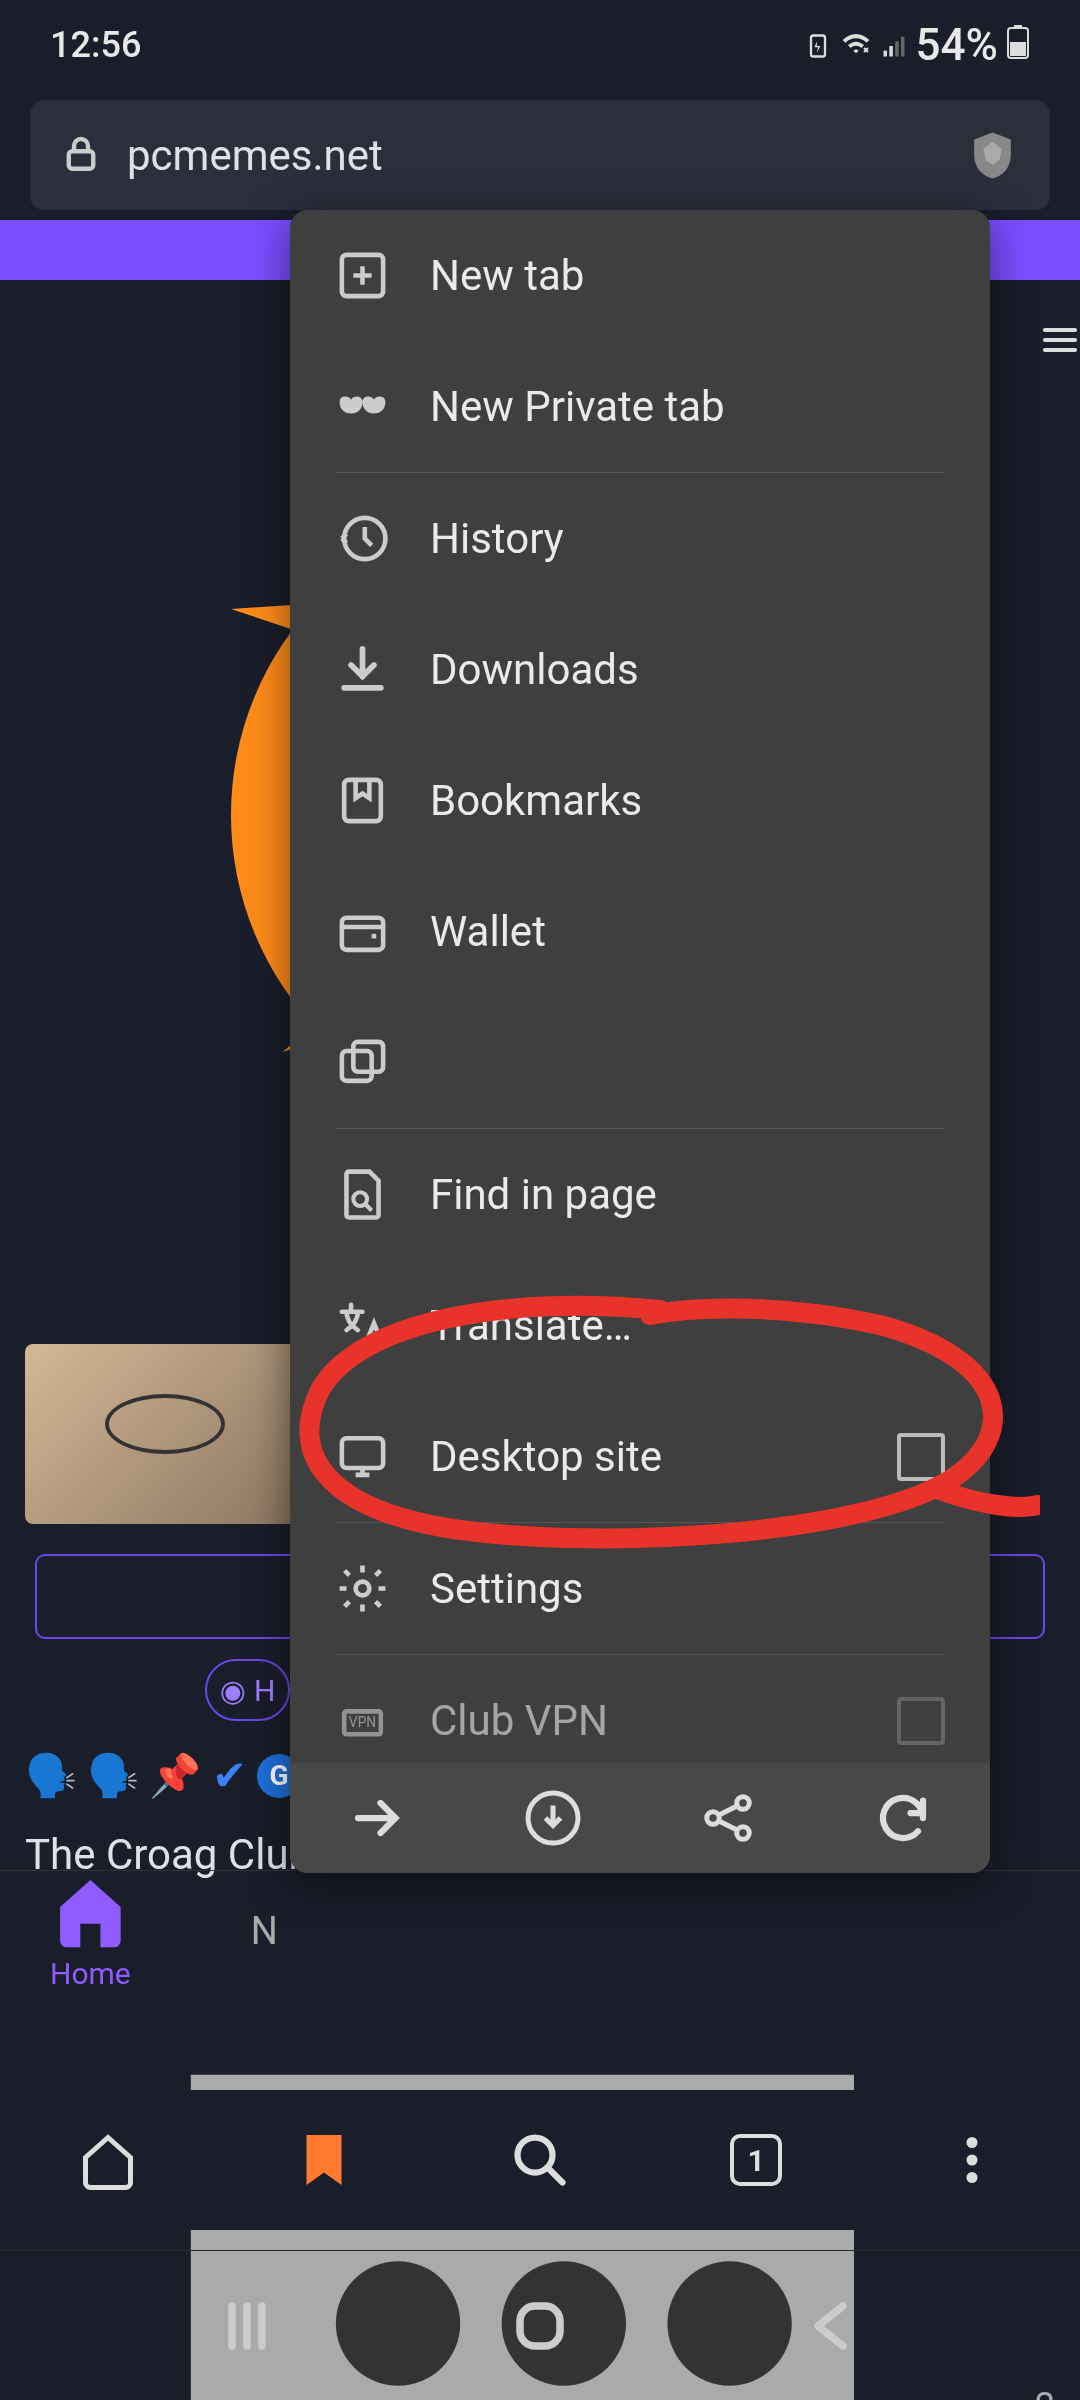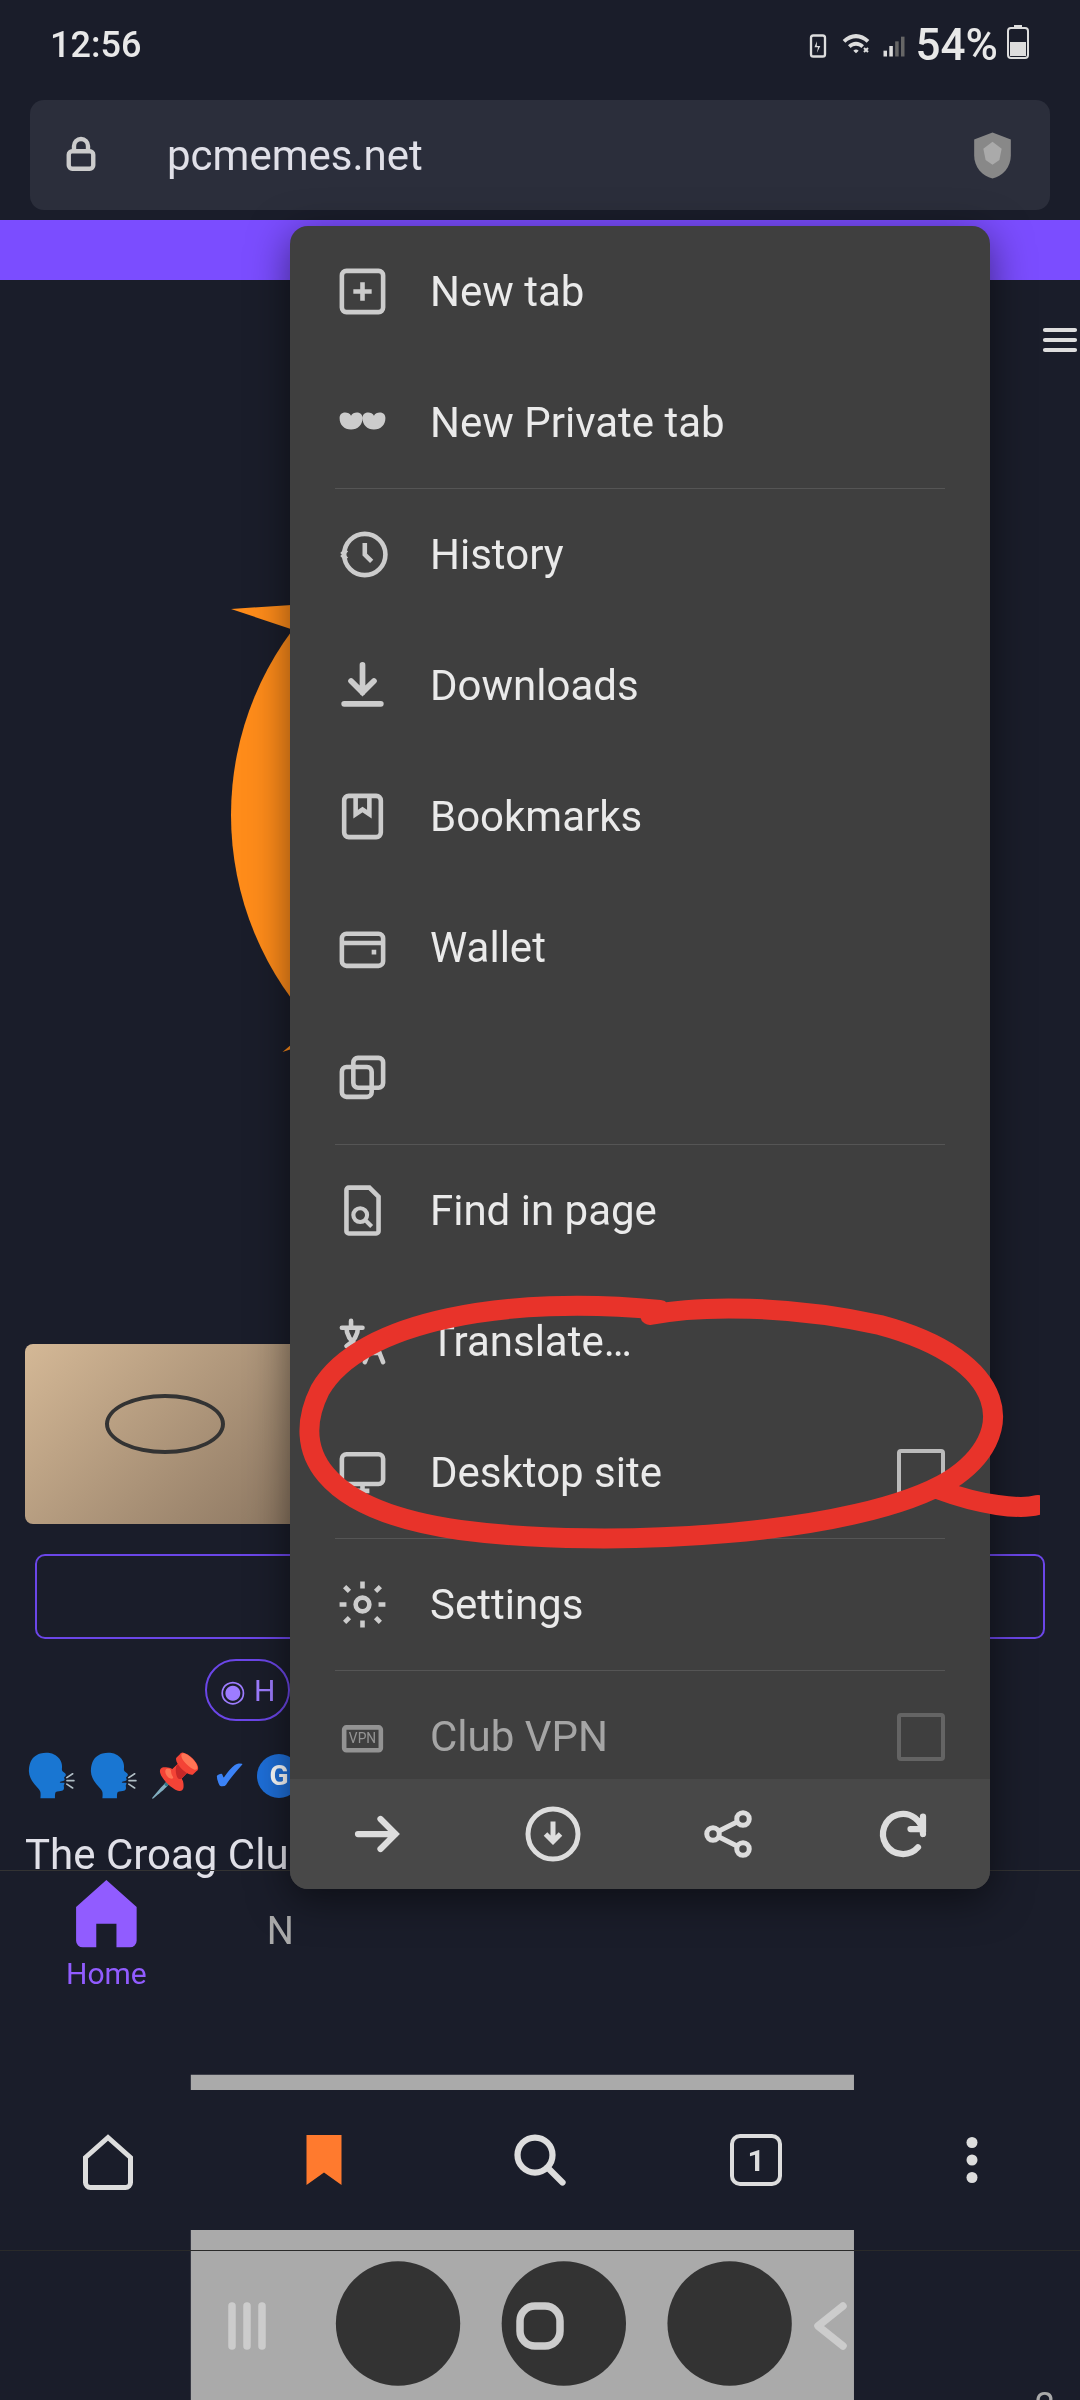--- a/index.html
+++ b/index.html
@@ -5,21 +5,21 @@
   * { margin: 0; padding: 0; box-sizing: border-box; }
   html, body { width: 1080px; height: 2400px; background: #1a1d2a; font-family: -apple-system, Roboto, sans-serif; color: #e8e8e8; overflow: hidden; position: relative; }
   
   
   .status-bar { height: 90px; display: flex; justify-content: space-between; align-items: center; padding: 16px 50px; font-size: 36px; font-weight: 500; }
   .status-right { display: flex; align-items: center; gap: 8px; }
   .status-right span { font-size: 44px; }
   
   
   .url-bar { margin: 10px 30px; height: 110px; background: #2b2e3b; border-radius: 14px; display: flex; align-items: center; padding: 0 30px; gap: 25px; }
-  .url-text { flex: 1; font-size: 42px; color: #e0e0e8; margin-left: 40px; }
+  .url-text { flex: 1; font-size: 42px; color: #e0e0e8; }
   .lion-icon { width: 55px; height: 55px; }
   
   
   .purple-banner { height: 60px; background: #7b4dff; }
   
   
   .page-content { position: relative; padding: 20px 25px; }
   .site-logo { width: 100px; height: 100px; }
   .hamburger { position: absolute; right: 0; top: 40px; color: #ddd; font-size: 40px; }
   .face-img { width: 280px; height: 180px; background: linear-gradient(135deg, #d4b896, #8a7560); border-radius: 8px; margin-top: 10px; position: relative; overflow: hidden; }
@@ -30,34 +30,34 @@
   
   .post { padding: 30px 0 20px; border-bottom: 1px solid #2a2d3d; }
   .post-icons { display: flex; gap: 10px; align-items: center; margin-bottom: 30px; }
   .emoji-badge { font-size: 42px; }
   .post-title { font-size: 42px; color: #e0e0e8; margin-bottom: 30px; }
   .comment-count { display: flex; align-items: center; gap: 15px; color: #aaa; font-size: 36px; }
   
   
   .site-nav { position: absolute; bottom: 410px; left: 0; right: 0; height: 120px; border-top: 1px solid #333; display: flex; align-items: center; padding: 0 50px; gap: 120px; }
   .site-nav-item { display: flex; flex-direction: column; align-items: center; gap: 5px; color: #aaa; font-size: 30px; }
-  .site-nav-item.active { color: #915cff; margin-left: 16px; }
+  .site-nav-item.active { color: #915cff; }
   
   
   .browser-bar { position: absolute; bottom: 170px; left: 0; right: 0; height: 140px; background: #1a1d2a; display: flex; align-items: center; justify-content: space-around; }
   .browser-bar-item { width: 60px; height: 60px; display: flex; align-items: center; justify-content: center; color: #ddd; }
   .bookmark-active { color: #ff7a2e; }
   .tab-count-box { width: 52px; height: 52px; border: 4px solid #ddd; border-radius: 10px; display: flex; align-items: center; justify-content: center; font-size: 30px; font-weight: bold; }
   
   
   .sys-nav { position: absolute; bottom: 0; left: 0; right: 0; height: 150px; display: flex; align-items: center; justify-content: space-around; padding: 0 100px; border-top: 1px solid #2a2a2a; }
   .sys-nav-btn { width: 60px; height: 60px; display: flex; align-items: center; justify-content: center; color: #ccc; }
   
   
-  .menu { position: absolute; top: 226px; left: 290px; width: 700px; background: #3f3f3f; border-radius: 18px; box-shadow: 0 10px 40px rgba(0,0,0,0.5); overflow: hidden; z-index: 100; }
+  .menu { position: absolute; top: 210px; left: 290px; width: 700px; background: #3f3f3f; border-radius: 18px; box-shadow: 0 10px 40px rgba(0,0,0,0.5); overflow: hidden; z-index: 100; }
   .menu-item { display: flex; align-items: center; gap: 40px; padding: 38px 45px; color: #eaeaea; font-size: 42px; }
   .menu-icon { width: 55px; height: 55px; display: flex; align-items: center; justify-content: flex-end; flex-shrink: 0; }
   .menu-label { flex: 1; }
   .menu-divider { height: 1px; background: #555; margin: 0 45px; }
   .menu-checkbox { width: 48px; height: 48px; border: 4px solid #bbb; border-radius: 4px; }
   .menu-bottom { display: flex; height: 110px; background: #484848; align-items: center; justify-content: space-around; }
   .menu-bottom-btn { width: 60px; height: 60px; display: flex; align-items: center; justify-content: center; color: #ddd; }
   
   
   .red-circle { position: absolute; top: 1280px; left: 260px; width: 780px; height: 280px; z-index: 200; pointer-events: none; }

